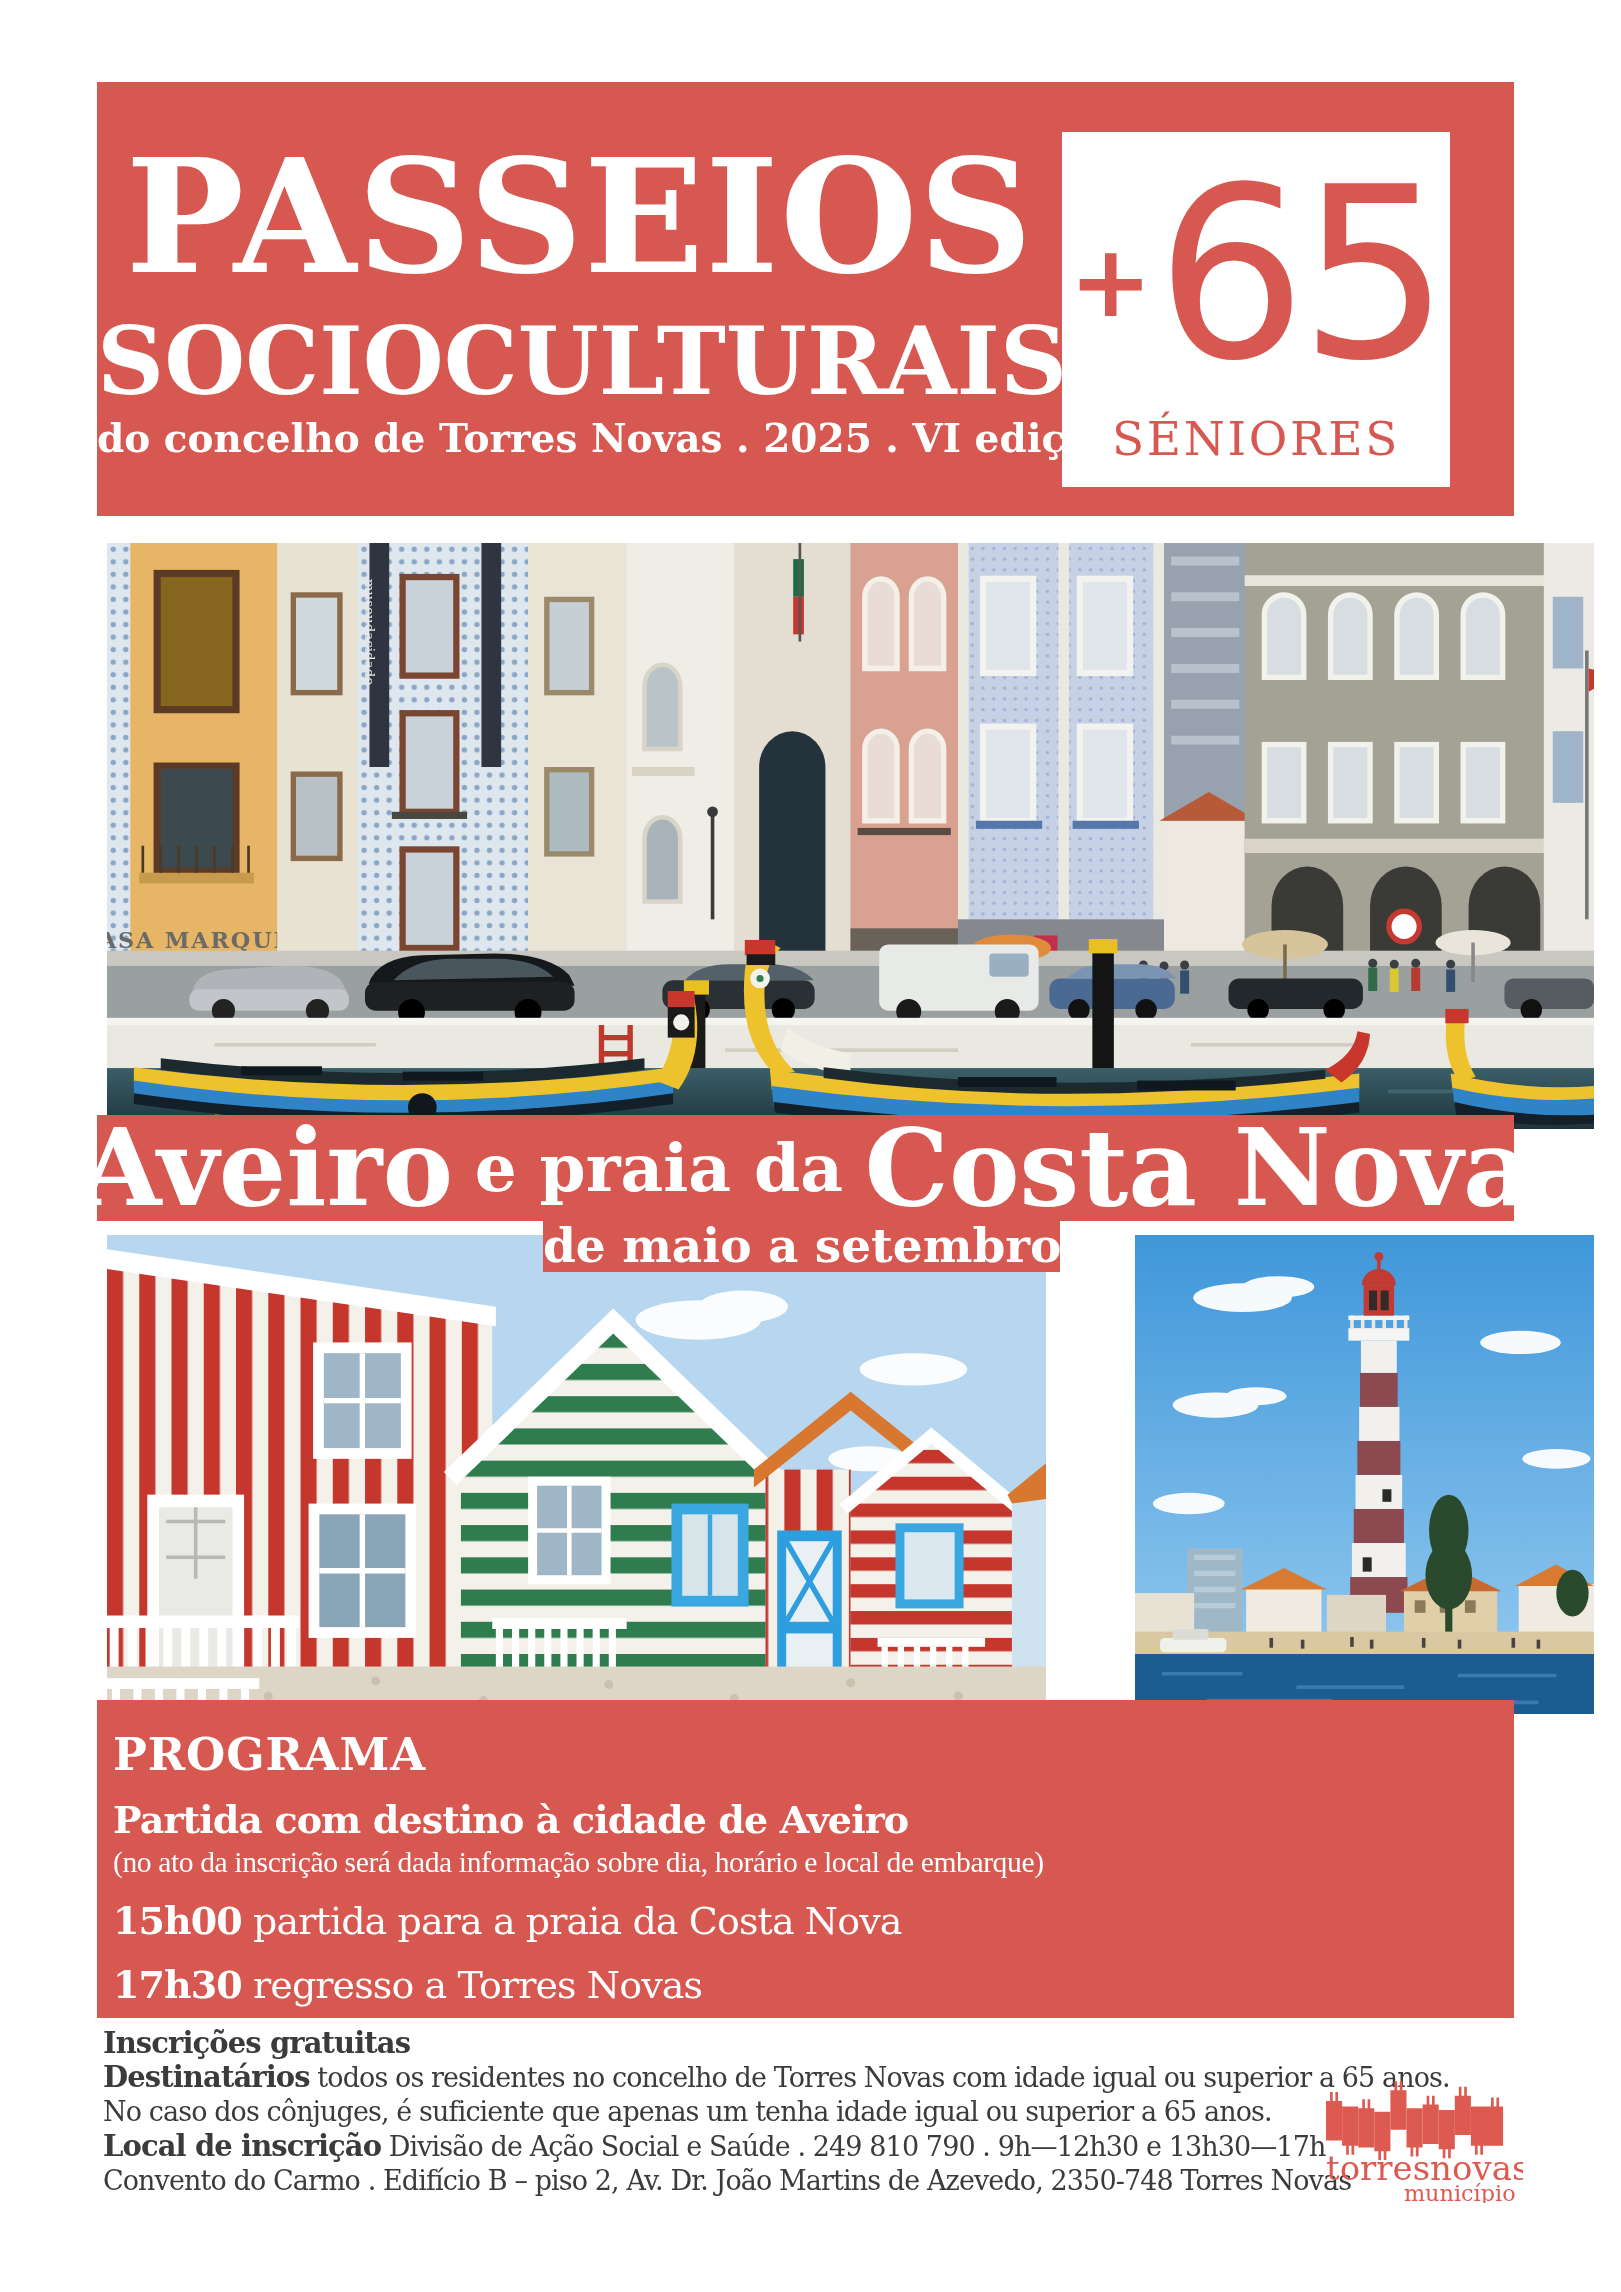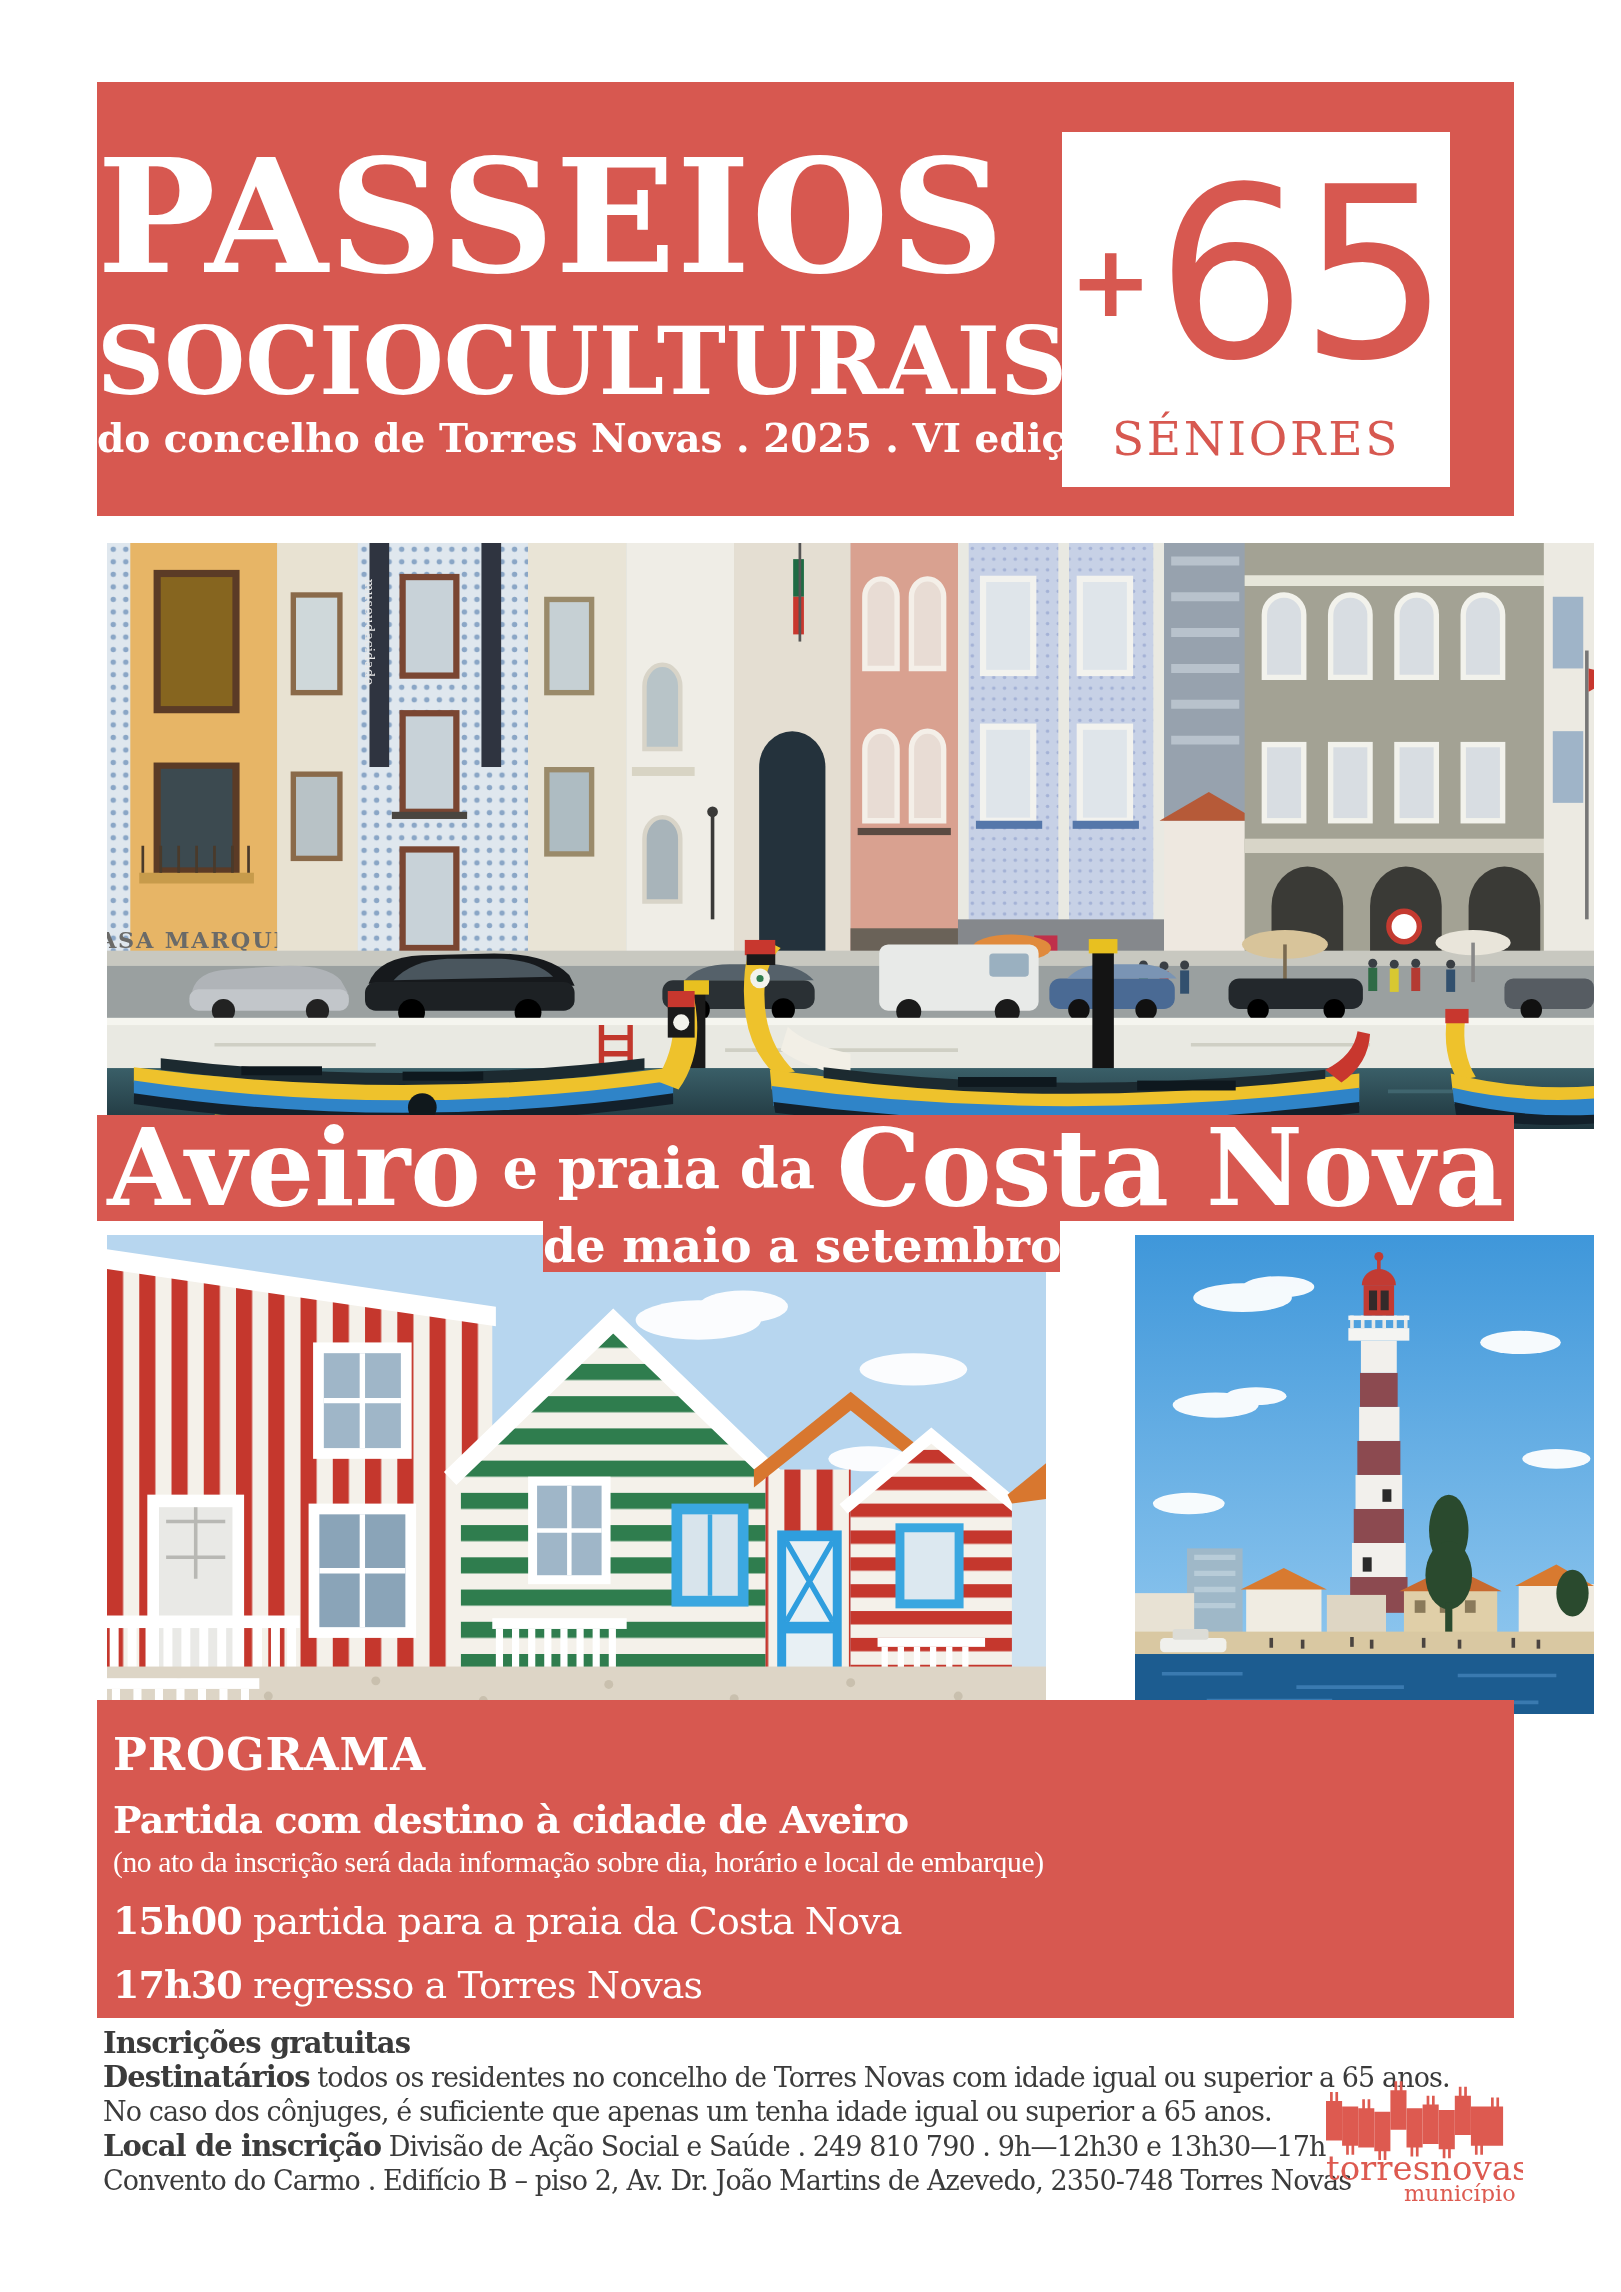--- a/index.html
+++ b/index.html
@@ -2,42 +2,42 @@
 <html style="font-size:14.3px"><head>
 <meta charset="utf-8">
 <style>
   html,body{margin:0;padding:0;background:#ffffff;}
   .page{position:relative;width:1621px;height:2293px;background:#fff;overflow:hidden;
         font-family:"DejaVu Serif", serif;}
   .abs{position:absolute;}
   
   .header-block{left:97px;top:82px;width:1417px;height:434px;background:#d75850;}
   .header-left{position:absolute;left:0;top:0;width:965px;height:434px;}
-  .h-line{position:absolute;left:0;width:100%;color:#fff;
+  .h-line{position:absolute;left:0;width:100%;text-align:center;color:#fff;
           font-weight:bold;line-height:1;white-space:nowrap;}
   .h-title1{top:56px;font-size:158px;letter-spacing:0.9px;}
   .h-title2{top:233px;font-size:93px;letter-spacing:0px;}
   .h-sub{top:337px;font-size:39px;letter-spacing:0px;}
   .badge{position:absolute;left:965px;top:50px;width:388px;height:355px;background:#ffffff;
          display:flex;flex-direction:column;align-items:center;justify-content:flex-start;}
   .badge-num{display:flex;align-items:center;justify-content:center;height:269px;margin-top:9px;color:#d75850;}
   .badge-plus{font-family:"DejaVu Sans",sans-serif;font-weight:bold;font-size:99px;line-height:1;margin-right:3.6px;margin-top:12.5px;}
   .badge-65{font-family:"DejaVu Sans",sans-serif;font-weight:normal;font-size:237px;line-height:1;letter-spacing:-7.2px;}
   .badge-label{color:#d75850;font-weight:normal;font-size:47px;letter-spacing:2.7px;line-height:1;margin-top:5.4px;}
   
   .photo{display:block;}
   .photo svg{display:block;width:100%;height:100%;}
   .photo-aveiro{left:67px;top:529px;width:1487px;height:586px;}
   .photo-houses{left:67px;top:1221px;width:939px;height:479px;}
   .photo-lighthouse{left:1095px;top:1221px;width:459px;height:479px;}
   
   .band-title{left:97px;top:1115px;width:1417px;height:106px;background:#d75850;
               display:flex;align-items:center;justify-content:center;color:#fff;font-weight:bold;white-space:nowrap;}
   .band-title .big{font-size:106px;line-height:1;}
-  .band-title .mid{font-size:56px;line-height:1;margin:0 21.5px;}
+  .band-title .mid{font-size:66px;line-height:1;margin:0 21.5px;}
   .maio-strip{left:543px;top:1221px;width:517px;height:51px;background:#d75850;
               color:#fff;font-weight:bold;font-size:47px;line-height:50px;text-align:center;white-space:nowrap;}
   
   .programa{left:97px;top:1700px;width:1417px;height:318px;background:#d75850;color:#fff;
             box-sizing:border-box;padding:27px 36px 0 16px;}
   .prog-heading{font-size:45px;font-weight:bold;letter-spacing:0.9px;line-height:1;margin:5.4px 0 0 0;}
   .prog-line{font-size:38px;letter-spacing:-0.9px;line-height:1.1;margin:21.5px 0 0 0;white-space:nowrap;}
   .prog-line strong{font-weight:bold;}
   .prog-note{font-size:29.6px;letter-spacing:-0.4px;line-height:1.1;margin:5.4px 0 0 0;white-space:nowrap;font-family:Liberation Serif, serif;}
   .prog-first{font-weight:bold;}

